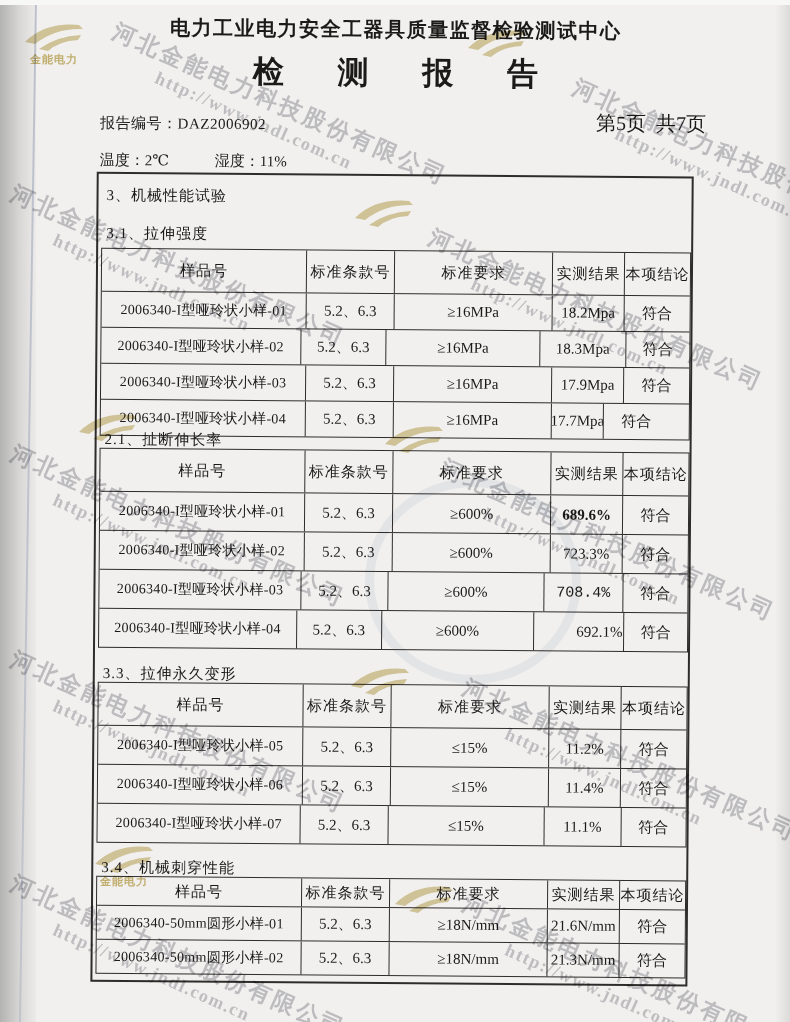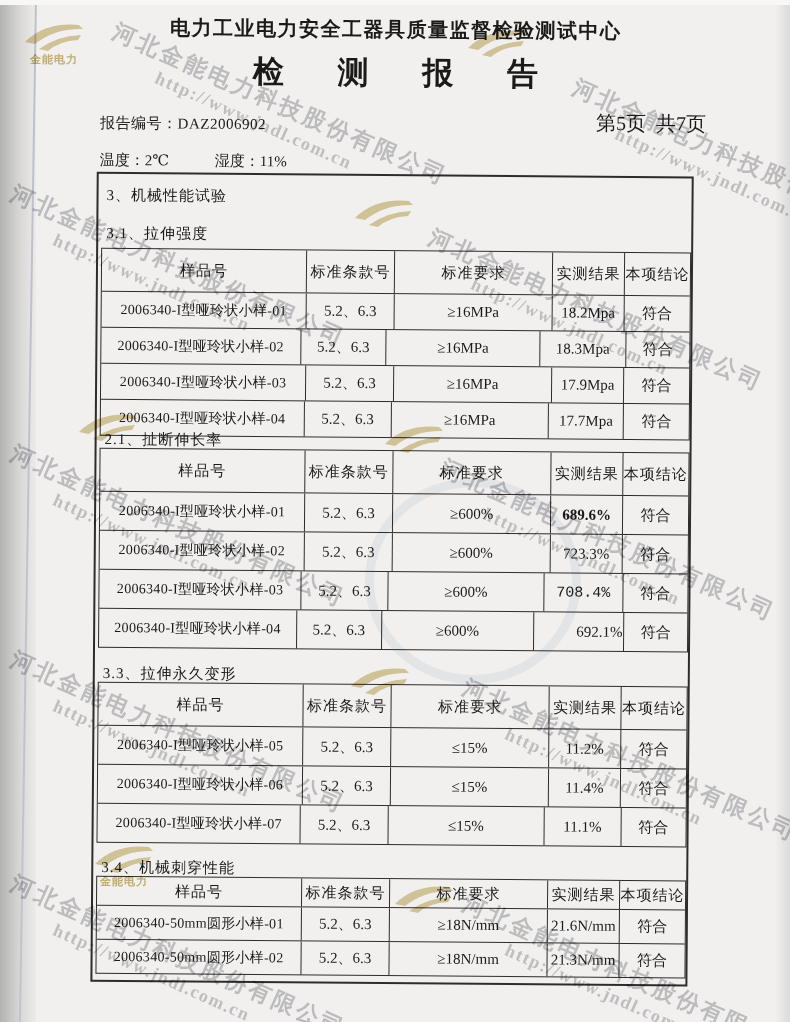--- a/index.html
+++ b/index.html
@@ -110,21 +110,21 @@
             <div class="tcell c0" style="width: 205px;">2006340-I型哑玲状小样-03</div>
             <div class="tcell c1" style="width: 88px;">5.2、6.3</div>
             <div class="tcell c2" style="width: 158px;">≥16MPa</div>
             <div class="tcell c3" style="width: 72px;">17.9Mpa</div>
             <div class="tcell c4" style="width: 65px;">符合</div>
           </div>
           <div class="trow" style="height: 35px;">
             <div class="tcell c0" style="width: 205px;">2006340-I型哑玲状小样-04</div>
             <div class="tcell c1" style="width: 88px;">5.2、6.3</div>
             <div class="tcell c2" style="width: 158px;">≥16MPa</div>
-            <div class="tcell c3" style="width: 76px;">17.7Mpa</div>
+            <div class="tcell c3" style="width: 52px;">17.7Mpa</div>
             <div class="tcell c4" style="width: 65px;">符合</div>
           </div>
         </div>
 
       <div class="slabel" style="top:256px">2.1、扯断伸长率</div>
       <div class="ttable" style="top:274px">
           <div class="trow thead" style="height: 42px;">
             <div class="tcell c0" style="width: 205px;">样品号</div>
             <div class="tcell c1" style="width: 88px;">标准条款号</div>
             <div class="tcell c2" style="width: 158px;">标准要求</div>

